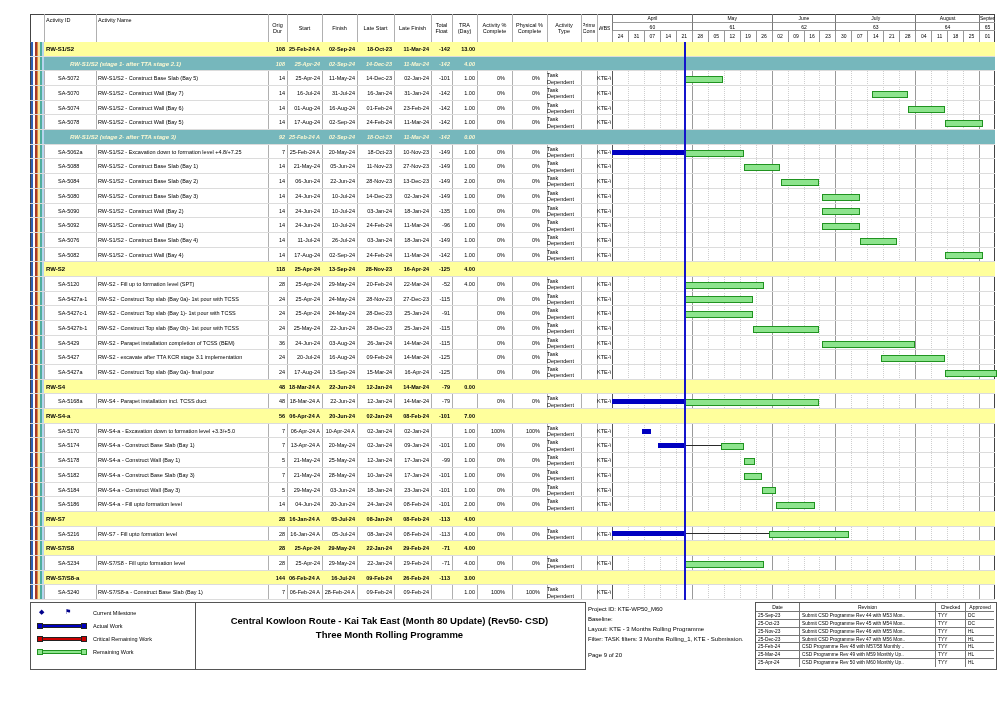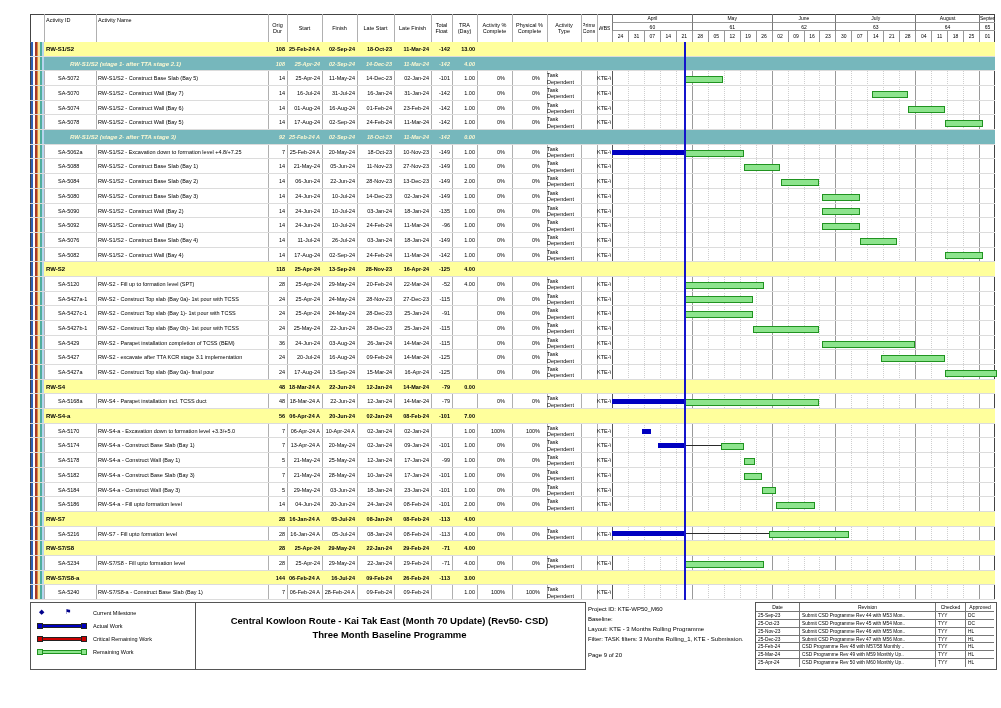--- a/index.html
+++ b/index.html
@@ -687,22 +687,22 @@
       <div style="left: 6px; top: 33px; width: 6px; height: 6px; background: rgb(204, 0, 0); border: 1px solid rgb(34, 34, 34); box-sizing: border-box; position: absolute;"></div>
       <div style="left: 50px; top: 33px; width: 6px; height: 6px; background: rgb(204, 0, 0); border: 1px solid rgb(34, 34, 34); box-sizing: border-box; position: absolute;"></div>
       <div style="left: 62px; top: 31px; font-size: 5.5px; line-height: 10px; white-space: nowrap; position: absolute;">Critical Remaining Work</div>
       <div style="left: 8px; top: 47px; width: 46px; height: 4px; background: rgb(141, 228, 141); border: 1px solid rgb(32, 147, 32); box-sizing: border-box; position: absolute;"></div>
       <div style="left: 6px; top: 46px; width: 6px; height: 6px; background: rgb(141, 228, 141); border: 1px solid rgb(32, 147, 32); box-sizing: border-box; position: absolute;"></div>
       <div style="left: 50px; top: 46px; width: 6px; height: 6px; background: rgb(141, 228, 141); border: 1px solid rgb(32, 147, 32); box-sizing: border-box; position: absolute;"></div>
       <div style="left: 62px; top: 44px; font-size: 5.5px; line-height: 10px; white-space: nowrap; position: absolute;">Remaining Work</div>
     </div>
 
   <div class="abs" style="left:194px;top:602px;width:391px;height:66px;border:1px solid #555;border-left:none;text-align:center;">
-    <div style="margin-top:12px;font-size:9.5px;font-weight:bold;">Central Kowloon Route - Kai Tak East (Month 70 Update) (Rev50- CSD)</div>
-    <div style="margin-top:3px;font-size:9.5px;font-weight:bold;">Three Month Baseline Programme</div>
+    <div style="margin-top:12px;font-size:9.5px;font-weight:bold;">Central Kowloon Route - Kai Tak East (Month 80 Update) (Rev50- CSD)</div>
+    <div style="margin-top:3px;font-size:9.5px;font-weight:bold;">Three Month Rolling Programme</div>
   </div>
 
   <div class="abs" style="left:588px;top:606px;width:165px;height:62px;font-size:6px;line-height:1.0;">
     <div style="margin-bottom:4px;">Project ID: KTE-WP50_M60</div>
     <div style="margin-bottom:4px;">Baseline:</div>
     <div style="margin-bottom:4px;">Layout: KTE - 3 Months Rolling Programme</div>
     <div style="margin-bottom:10px;">Filter: TASK filters: 3 Months Rolling_1, KTE - Submission.</div>
     <div>Page 9 of 20</div>
   </div>
 

